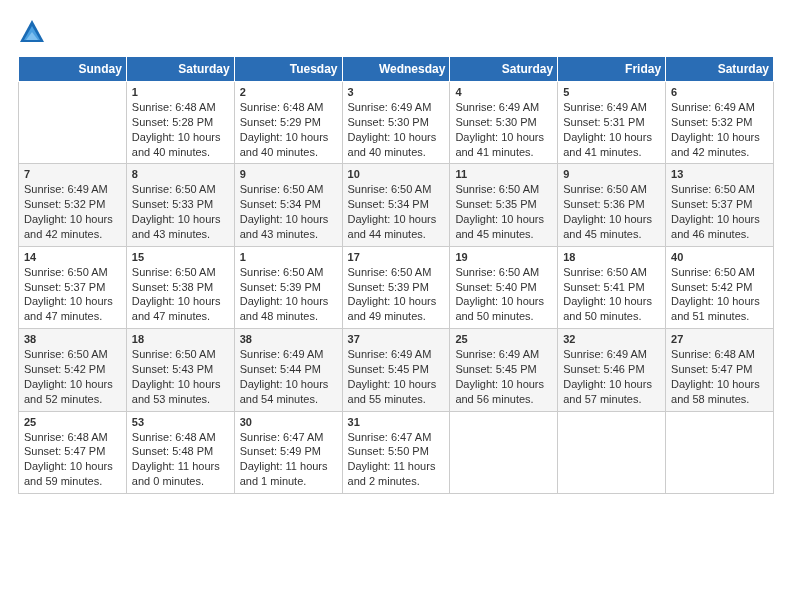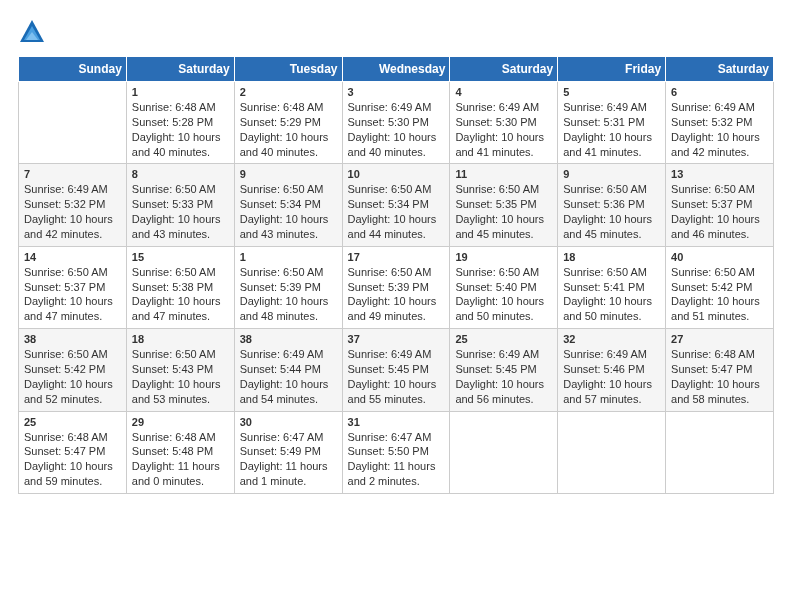--- a/index.html
+++ b/index.html
@@ -328,21 +328,21 @@
         </tr>
         <tr>
           <td>
             <span class="day-num">25</span>
             <div class="cell-text" style="white-space: pre-line;">Sunrise: 6:48 AM
 Sunset: 5:47 PM
 Daylight: 10 hours
 and 59 minutes.</div>
           </td>
           <td>
-            <span class="day-num">29</span>
+            <span class="day-num">53</span>
             <div class="cell-text" style="white-space: pre-line;">Sunrise: 6:48 AM
 Sunset: 5:48 PM
 Daylight: 11 hours
 and 0 minutes.</div>
           </td>
           <td>
             <span class="day-num">30</span>
             <div class="cell-text" style="white-space: pre-line;">Sunrise: 6:47 AM
 Sunset: 5:49 PM
 Daylight: 11 hours

